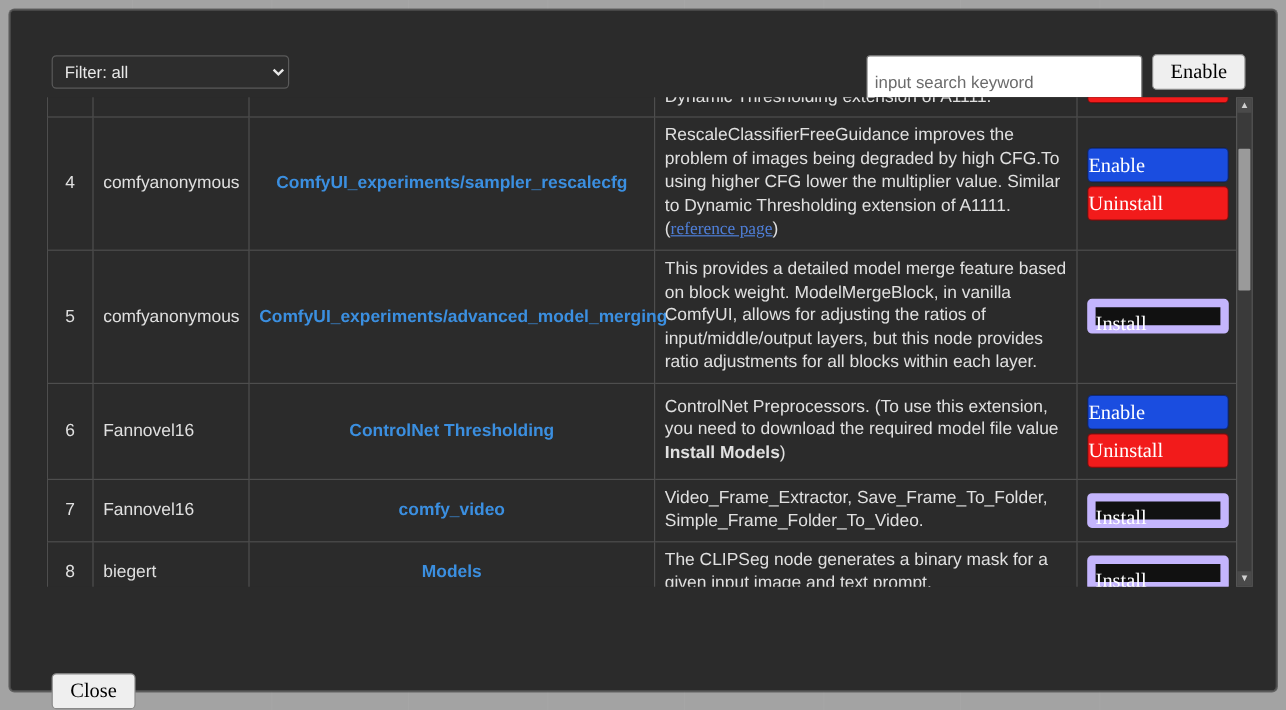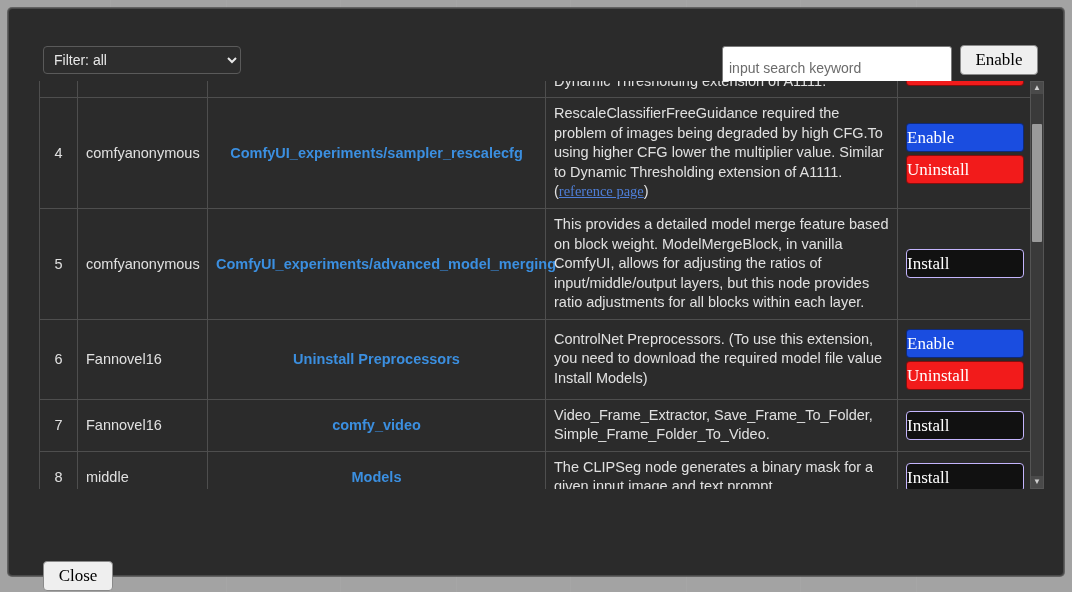--- a/index.html
+++ b/index.html
@@ -135,42 +135,42 @@
     font-size: 15px;
     text-align: center;
   }
   td.title-cell .title-link { color: #3b8fe0; cursor: pointer; text-align: center; }
   td.desc-cell {
     font-size: 14.5px;
     line-height: 1.35;
     color: #e4e4e4;
   }
   td.desc-cell .ref-link { color: #4f7fd8; text-decoration: underline; cursor: pointer; font-family: Liberation Serif, serif; }
-  td.desc-cell .bold { font-weight: normal; text-align: right; }
+  td.desc-cell .bold { font-weight: bold; text-align: right; }
   td.action-cell {
     text-align: center;
     padding: 5px 6px;
   }
   .btn {
     display: block;
     width: 118px;
     margin: 3px auto;
     height: 29px;
     line-height: 27px;
     border-radius: 4px;
     font-size: 17px;
     font-family: "Liberation Serif", serif;
     text-align: left;
     cursor: pointer;
     box-sizing: border-box;
     border: 1px solid rgba(0,0,0,0.45);
   }
   .btn-enable { background: #1a4de0; color: #ffffff; }
   .btn-uninstall { background: #f21b1b; color: #ffffff; }
-  .btn-install { background: #111111; color: #ffffff; border: 1px solid #c4b5fd; }
+  .btn-install { background: #111111; color: #ffffff; border: 7px solid #c4b5fd; }
 
   
   .scrollbar {
     position: absolute;
     left: 1021px;
     top: 72px;
     width: 14px;
     height: 408px;
     background: #3a3a3a;
     border: 1px solid #555;
@@ -259,61 +259,61 @@
               <td class="desc-cell">higher CFG lower the multiplier value. Similar to Dynamic Thresholding extension of A1111.</td>
               <td class="action-cell">
                 <div class="btn btn-uninstall">Uninstall</div>
               </td>
             </tr>
 
             <tr>
               <td class="id-cell">4</td>
               <td class="author-cell">comfyanonymous</td>
               <td class="title-cell"><span class="title-link">ComfyUI_experiments/sampler_rescalecfg</span></td>
-              <td class="desc-cell"><span>RescaleClassifierFreeGuidance required the problem of images being degraded by high CFG.To using higher CFG lower the multiplier value. Similar to Dynamic Thresholding extension of A1111. (</span><span class="ref-link">reference page</span><span>)</span></td>
+              <td class="desc-cell"><span>RescaleClassifierFreeGuidance improves the problem of images being degraded by high CFG.To using higher CFG lower the multiplier value. Similar to Dynamic Thresholding extension of A1111. (</span><span class="ref-link">reference page</span><span>)</span></td>
               <td class="action-cell">
                 <div class="btn btn-enable">Enable</div>
                 <div class="btn btn-uninstall">Uninstall</div>
               </td>
             </tr>
 
             <tr>
               <td class="id-cell">5</td>
               <td class="author-cell">comfyanonymous</td>
               <td class="title-cell"><span class="title-link">ComfyUI_experiments/advanced_model_merging</span></td>
               <td class="desc-cell">This provides a detailed model merge feature based on block weight. ModelMergeBlock, in vanilla ComfyUI, allows for adjusting the ratios of input/middle/output layers, but this node provides ratio adjustments for all blocks within each layer.</td>
               <td class="action-cell">
                 <div class="btn btn-install">Install</div>
               </td>
             </tr>
 
             <tr>
               <td class="id-cell">6</td>
               <td class="author-cell">Fannovel16</td>
-              <td class="title-cell"><span class="title-link">Uninstall Preprocessors</span></td>
+              <td class="title-cell"><span class="title-link">ControlNet Thresholding</span></td>
               <td class="desc-cell"><span>ControlNet Preprocessors. (To use this extension, you need to download the required model file value </span><span class="bold">Install Models</span><span>)</span></td>
               <td class="action-cell">
                 <div class="btn btn-enable">Enable</div>
                 <div class="btn btn-uninstall">Uninstall</div>
               </td>
             </tr>
 
             <tr>
               <td class="id-cell">7</td>
               <td class="author-cell">Fannovel16</td>
               <td class="title-cell"><span class="title-link">comfy_video</span></td>
               <td class="desc-cell">Video_Frame_Extractor, Save_Frame_To_Folder, Simple_Frame_Folder_To_Video.</td>
               <td class="action-cell">
                 <div class="btn btn-install">Install</div>
               </td>
             </tr>
 
             <tr>
               <td class="id-cell">8</td>
-              <td class="author-cell">middle</td>
+              <td class="author-cell">biegert</td>
               <td class="title-cell"><span class="title-link">Models</span></td>
               <td class="desc-cell">The CLIPSeg node generates a binary mask for a given input image and text prompt.</td>
               <td class="action-cell">
                 <div class="btn btn-install">Install</div>
               </td>
             </tr>
 
           </tbody>
         </table>
       </div>

